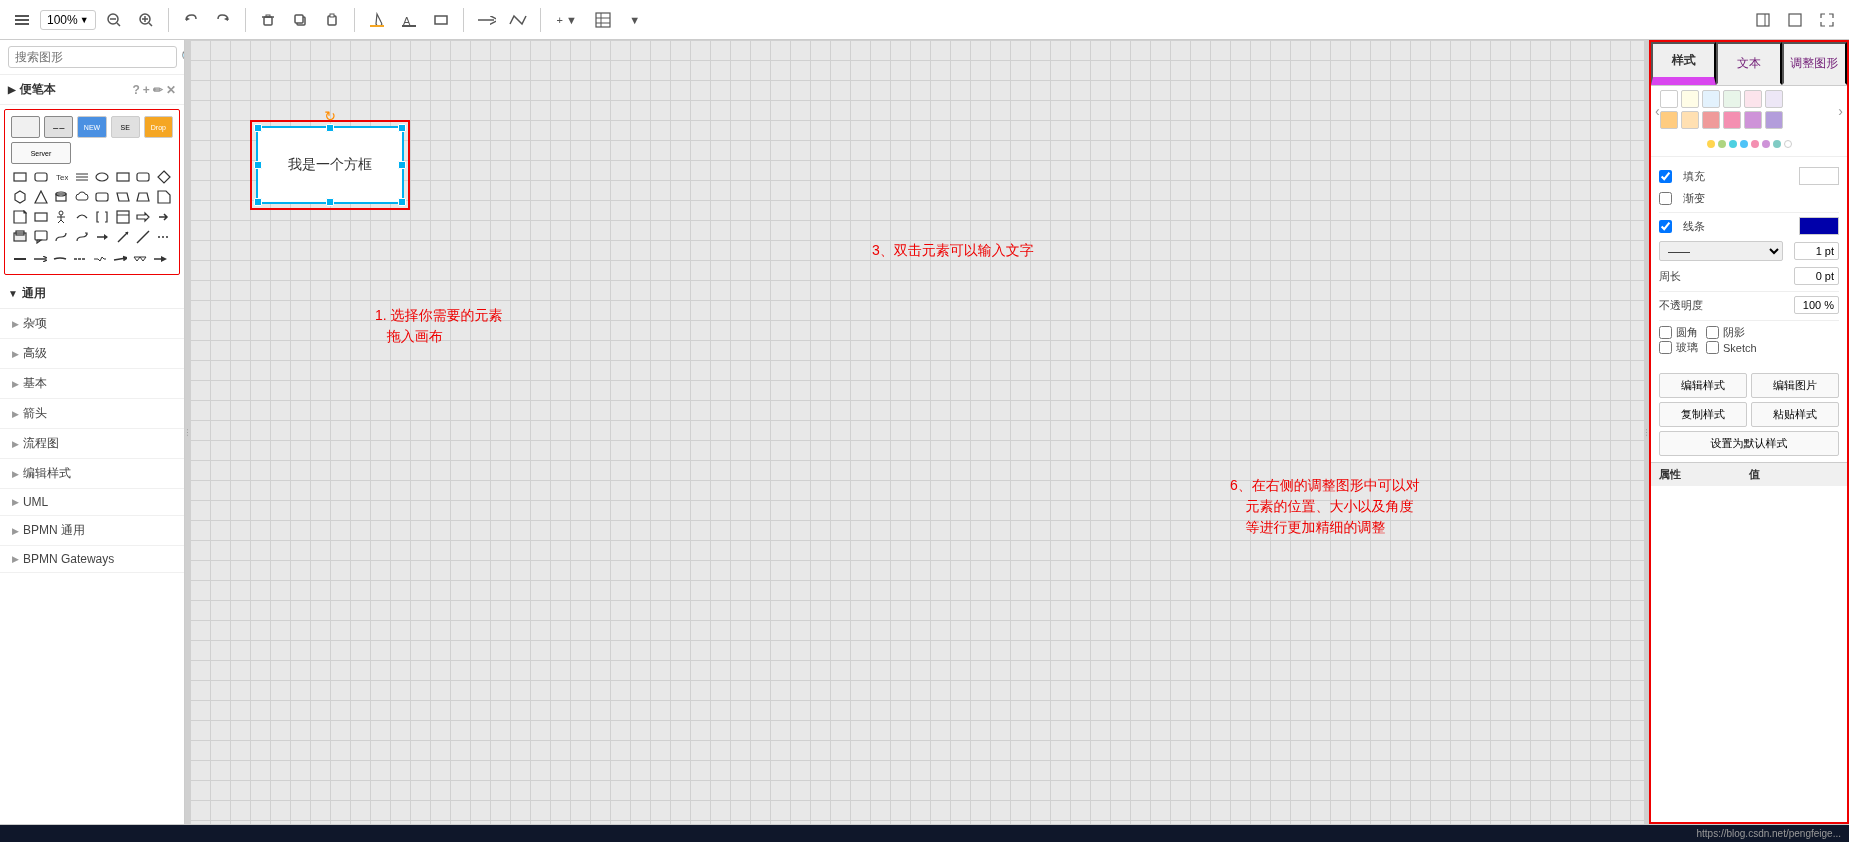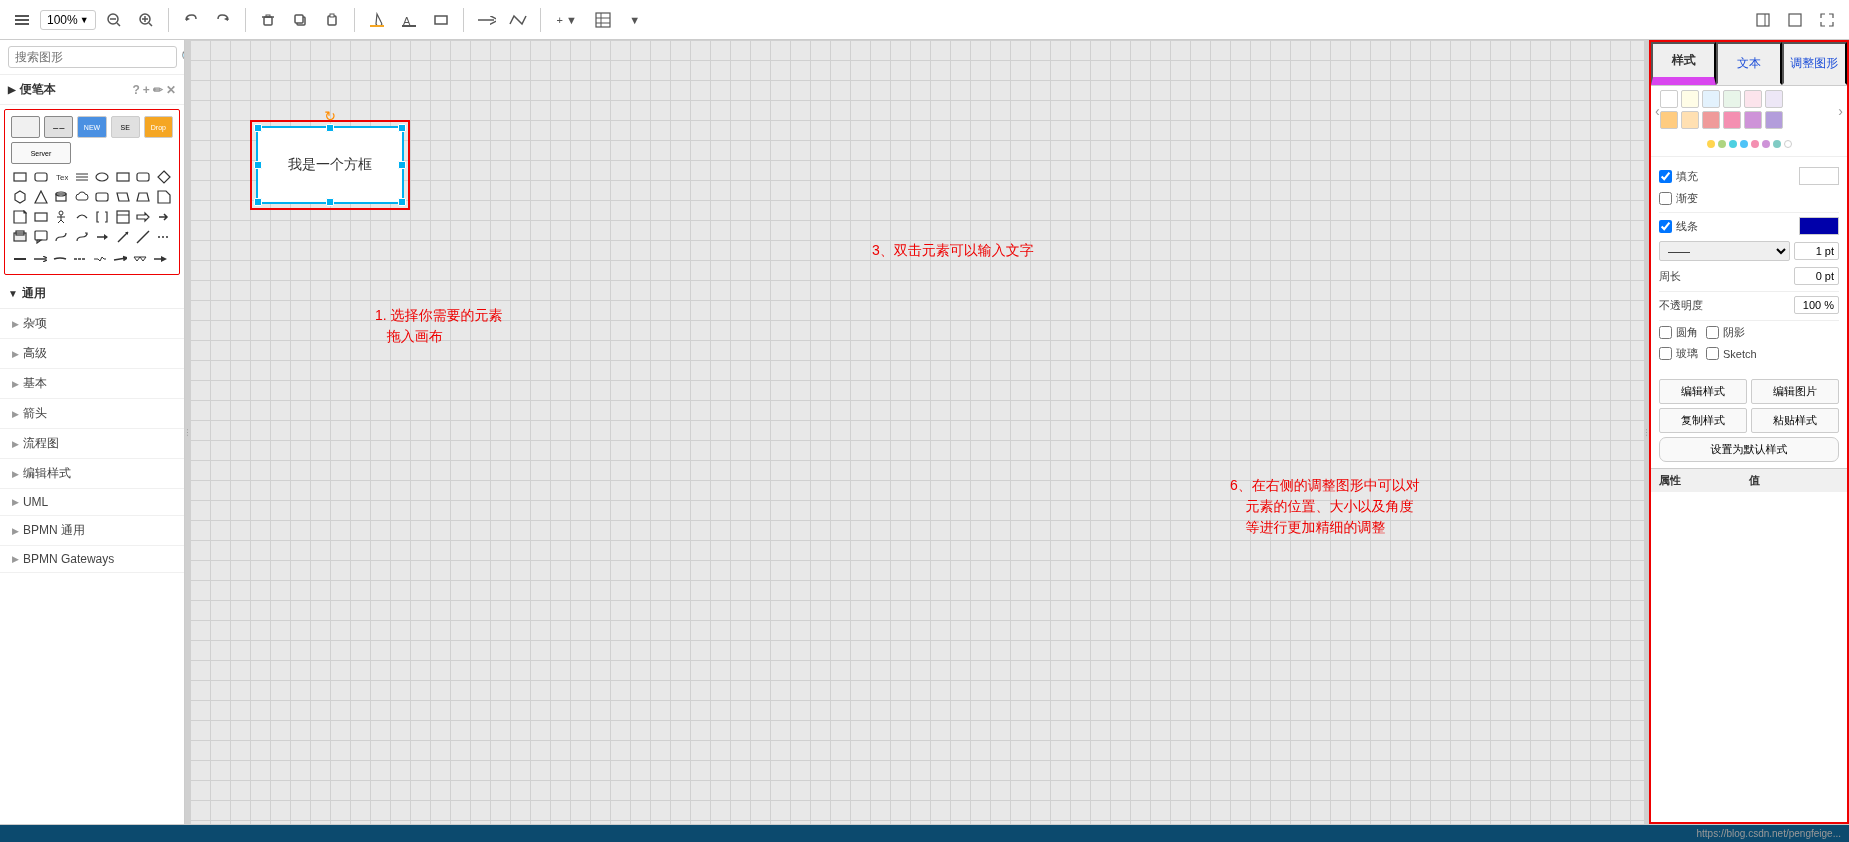--- a/index.html
+++ b/index.html
@@ -227,21 +227,21 @@
       display: flex;
       border-bottom: 1px solid #ccc;
     }
     .right-tab {
       flex: 1;
       padding: 8px 4px;
       text-align: center;
       font-size: 12px;
       cursor: pointer;
       border-bottom: 2px solid transparent;
-      color: #1d4ed8;
+      color: #701a75;
     }
     .right-tab.active {
       border-bottom: 8px solid #d946ef;
       color: #333;
       font-weight: bold;
     }
     .right-tab-nav {
       display: flex;
       align-items: center;
       justify-content: space-between;
@@ -281,21 +281,21 @@
     }
 
     
     .style-props {
       padding: 6px 8px;
     }
     .prop-row {
       display: flex;
       align-items: center;
       margin-bottom: 6px;
-      gap: 4px;
+      gap: 11px;
       font-size: 11px;
     }
     .prop-label { color: #444; min-width: 40px; }
     .prop-checkbox { cursor: pointer; }
     .prop-color-box {
       width: 40px; height: 18px;
       border: 1px solid #ccc;
       cursor: pointer;
       margin-left: auto;
     }
@@ -334,21 +334,20 @@
       border: 1px solid #ccc;
       background: #f9f9f9;
       padding: 4px 6px;
       font-size: 11px;
       cursor: pointer;
       border-radius: 2px;
       text-align: center;
     }
     .action-btn.full-width {
       grid-column: 1 / -1;
-      border-radius: 7px;
     }
 
     .attr-header {
       display: grid;
       grid-template-columns: 1fr 1fr;
       background: #f0f0f0;
       border-top: 1px solid #ccc;
       font-size: 11px;
       font-weight: bold;
       padding: 4px 8px;
@@ -362,21 +361,21 @@
       display: flex;
       align-items: center;
       justify-content: center;
       color: #999;
       font-size: 8px;
       flex-shrink: 0;
     }
 
     .bottom-bar {
       height: 18px;
-      background: #0c4a6e;
+      background: #0f172a;
       border-top: 1px solid #ccc;
       display: flex;
       align-items: center;
       padding: 0 8px;
       font-size: 10px;
       color: #999;
       flex-shrink: 0;
       justify-content: flex-end;
     }
   </style>
@@ -966,21 +965,21 @@
 
       <div class="prop-divider"></div>
 
       <div class="prop-row">
         <label class="prop-label">不透明度</label>
         <input class="prop-input-small" type="text" value="100 %" style="margin-left: auto;">
       </div>
 
       <div class="prop-divider"></div>
 
-      <div style="display:flex;gap:8px;margin-bottom:6px;">
+      <div style="display:flex;gap:8px;">
         <div class="checkbox-row">
           <input type="checkbox" style="">
           <span>圆角</span>
         </div>
         <div class="checkbox-row">
           <input type="checkbox" style="">
           <span>阴影</span>
         </div>
       </div>
 

